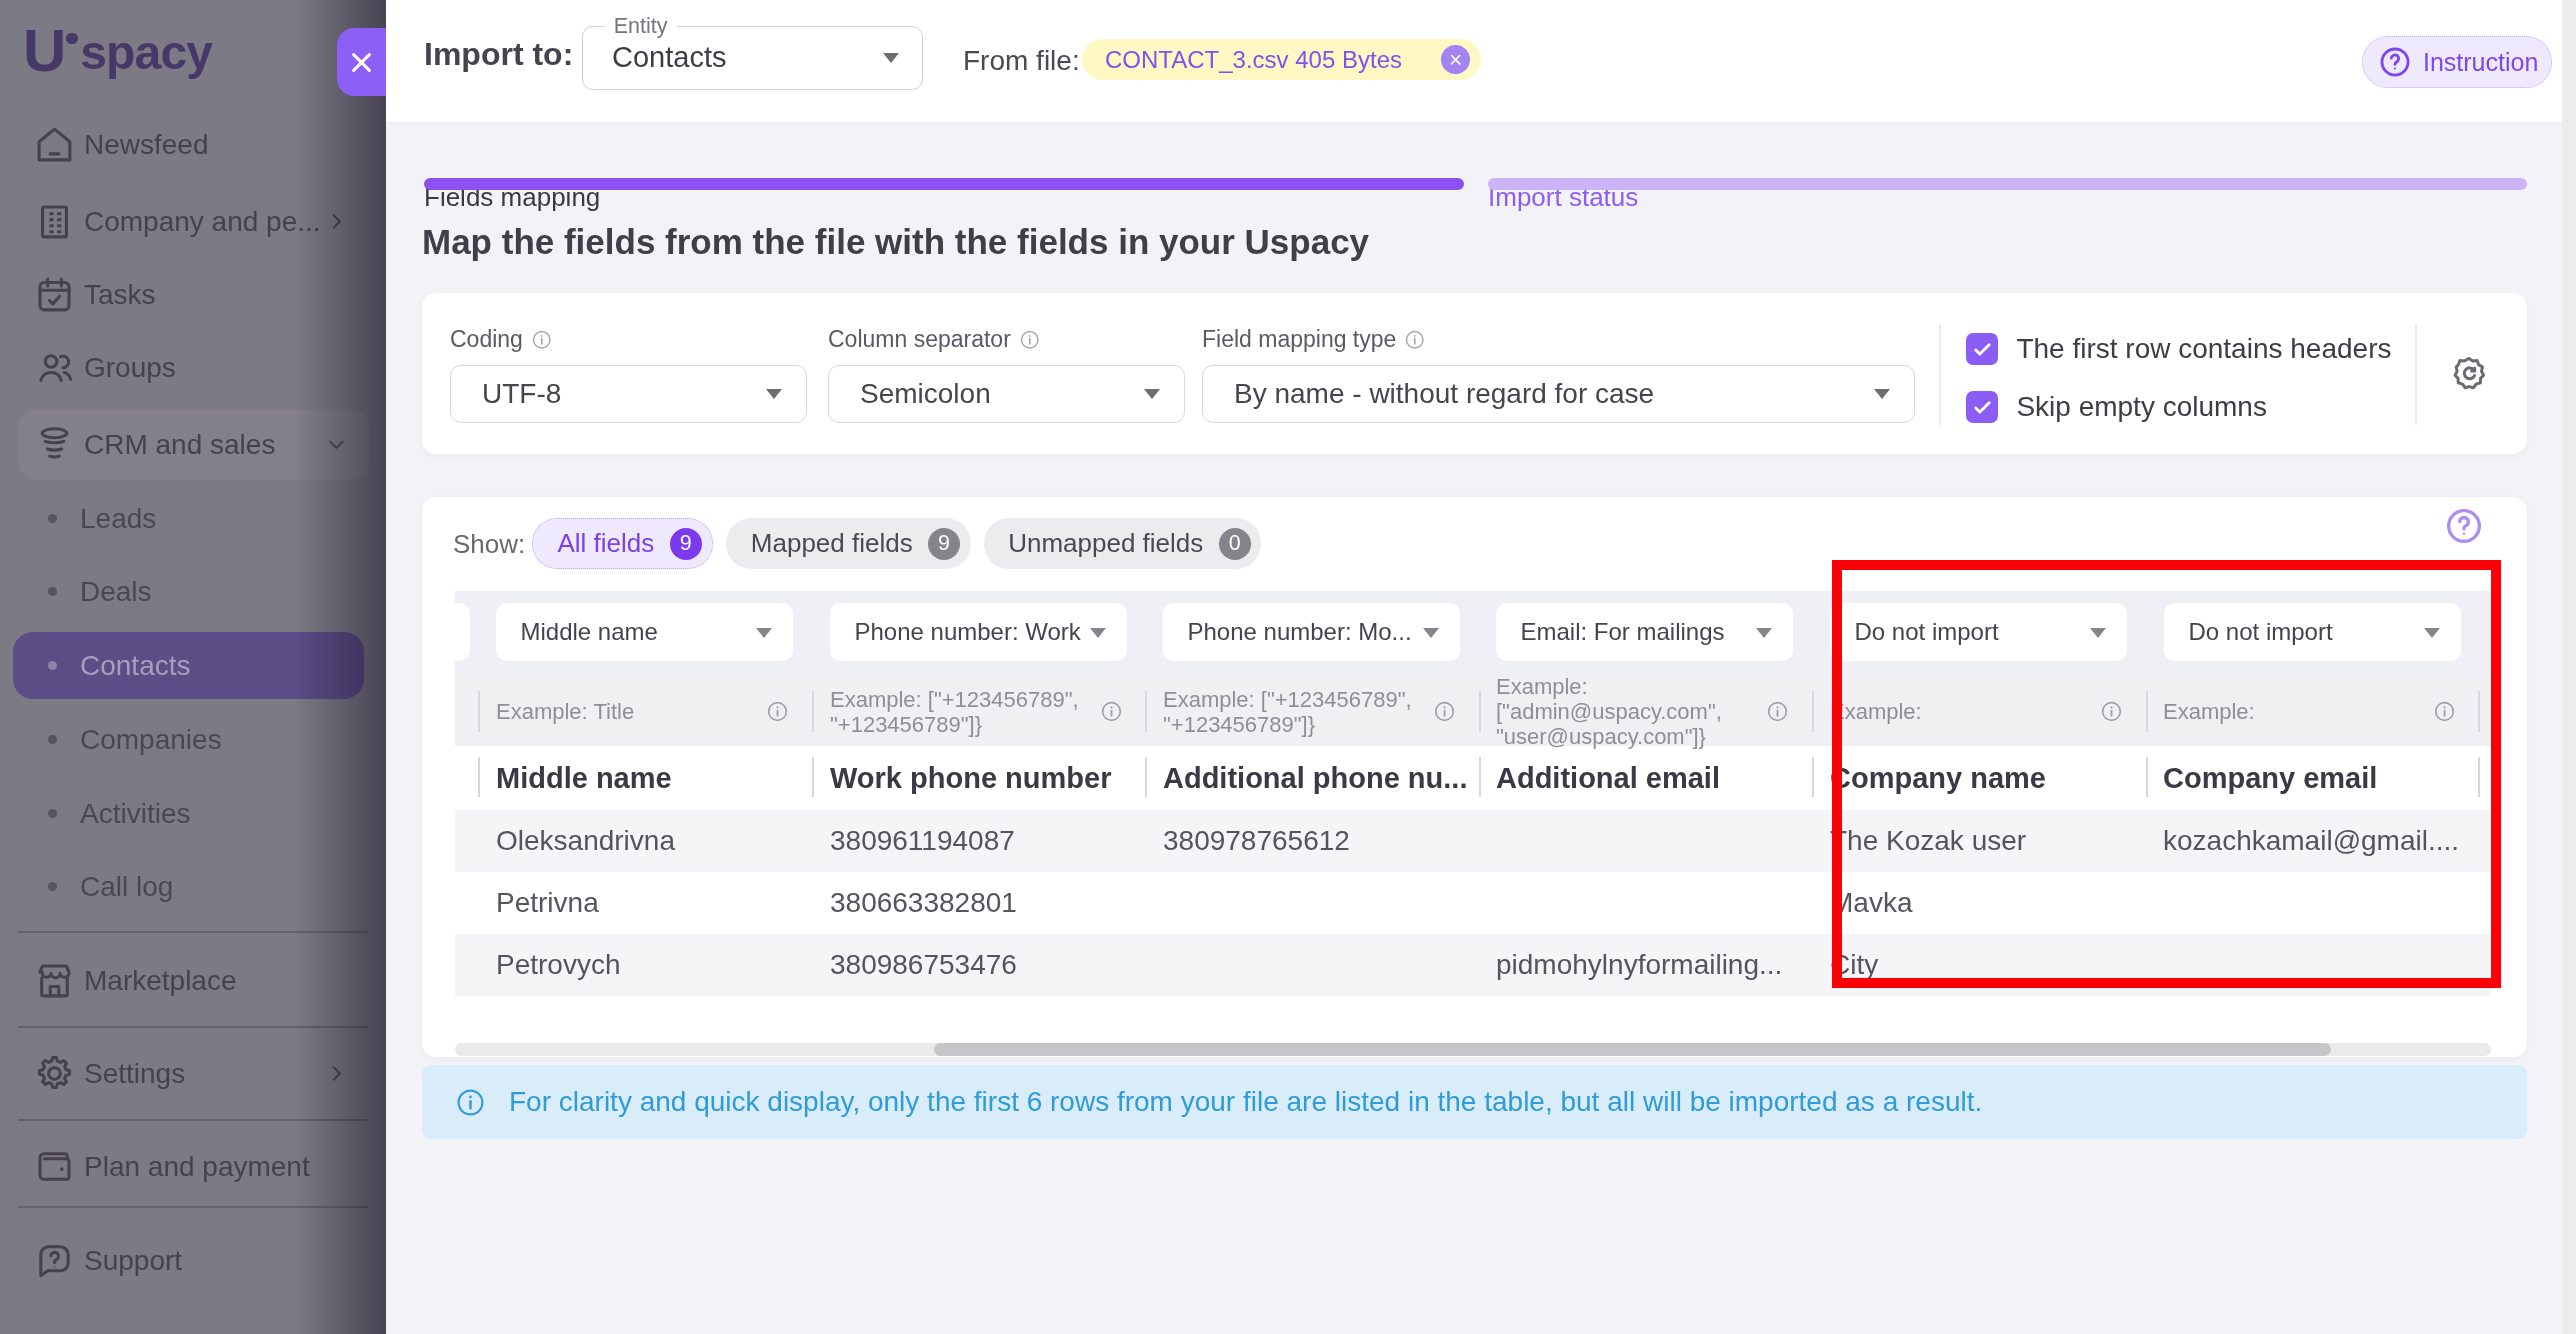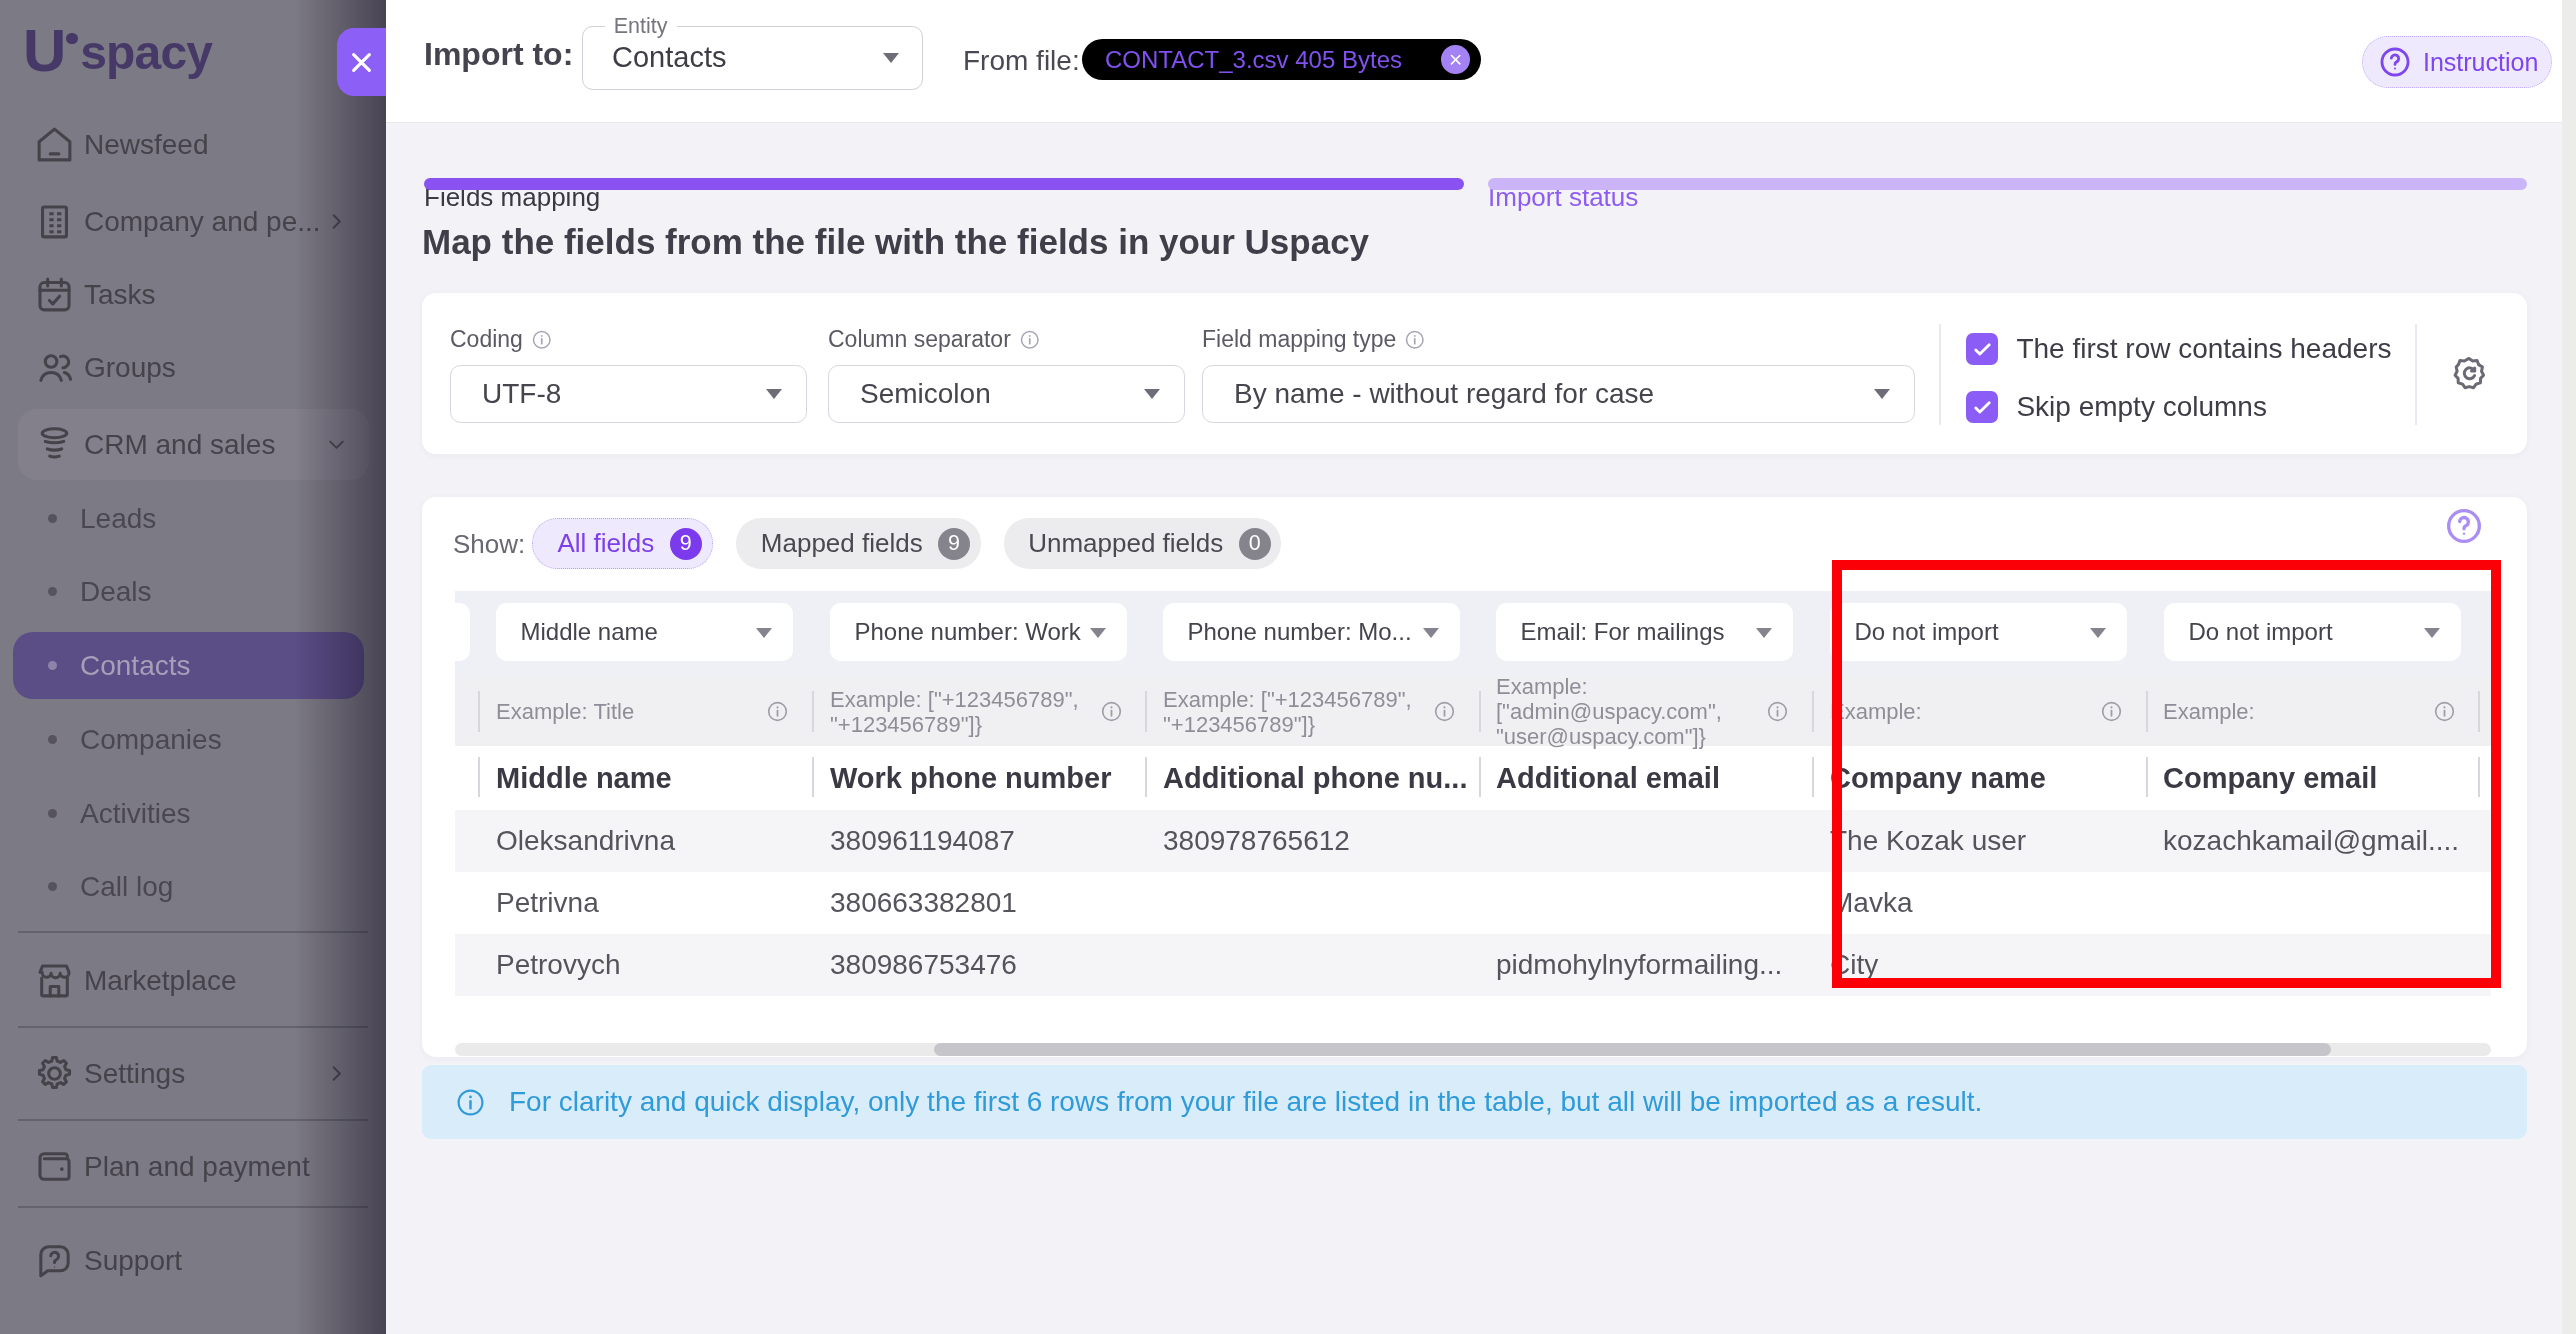--- a/index.html
+++ b/index.html
@@ -40,21 +40,21 @@
       border-radius:10.7px; background:#fff; }
   .entity-select .floating { position:absolute; left:21.5px; top:-13px; background:#fff; padding:0 9.2px;
       font-size:21.5px; color:#76757f; }
   .entity-select .value { position:absolute; left:29px; top:0; height:61px; display:flex; align-items:center;
       font-size:29px; color:#3e3d47; }
   .caret { width:0; height:0; border-left:8.4px solid transparent; border-right:8.4px solid transparent;
       border-top:10px solid #6e6d77; }
   .entity-select .caret { position:absolute; right:23px; top:26px; }
   .from-file-label { position:absolute; left:577px; top:0; height:121px; display:flex; align-items:center;
       font-size:28px; color:#4a4953; }
-  .file-chip { position:absolute; left:696px; top:39px; height:41px; border-radius:21px; background:#000000;
+  .file-chip { position:absolute; left:696px; top:39px; height:41px; border-radius:21px; background:#fef9c3;
       display:flex; align-items:center; padding:0 10.7px 0 23px;gap:24px; }
   .file-chip .txt { font-size:24px; color:#8151ef; margin-right:15.3px; white-space:nowrap; }
   .chip-x { width:29px; height:29px; border-radius:50%; background:#a382f3; display:flex; align-items:center; justify-content:center; }
   .instruction-btn { position:absolute; left:1976px; top:36px; width:190px; height:52px; border-radius:26px;
       background:#eee9fc; border:1.5px dotted rgba(140,95,247,0.45); display:flex; align-items:center; }
   .instruction-btn .iq { margin-left:15.3px; width:34px; height:34px; color:#7e46ee; }
   .instruction-btn .txt { margin-left:10.7px; font-size:25px; color:#7e46ee; }
 
   
   .step-label { position:absolute; top:146px; font-size:26px; color:#3a3943;margin-top:36px; }
@@ -78,21 +78,21 @@
   .info-i { width:21.5px; height:21.5px; color:#a5a4b5; flex:0 0 auto; }
   .v-divider { position:absolute; width:1.5px; background:#e9e9ef; }
   .checkbox-row { position:absolute; left:1544px; height:32px; display:flex; align-items:center; }
   .cbox { width:32px; height:32px; border-radius:7px; background:#8b5cf6; display:flex; align-items:center;
       justify-content:center; flex:0 0 auto; }
   .checkbox-row .clabel { margin-left:18.4px; font-size:28px; color:#3e3d47; white-space:nowrap; }
   .gear { position:absolute; left:2028px; top:61px; width:38px; height:38px; color:#6b6a74; }
 
   
   .show-label { position:absolute; left:31px; top:32px; font-size:26px; color:#696872; }
-  .chips-row { position:absolute; left:110px; top:21px; display:flex; gap:23px; }
+  .chips-row { position:absolute; left:110px; top:21px; display:flex; gap:13px; }
   .chip { height:51px; border-radius:25px; display:flex; align-items:center; padding:0 10.7px 0 24.5px; }
   .chip .clabel { font-size:26px; white-space:nowrap; }
   .chip .badge { margin-left:15.3px; width:32px; height:32px; border-radius:50%; display:flex; align-items:center;
       justify-content:center; font-size:21.5px; color:#fff; flex:0 0 auto; }
   .chip.selected { background:#efe9fd; border:1.5px dotted rgba(140,95,247,0.55); }
   .chip.selected .clabel { color:#7c3fe9; }
   .chip.selected .badge { background:#7c3aed; }
   .chip.plain { background:#ececee; }
   .chip.plain .clabel { color:#4a4952; }
   .chip.plain .badge { background:#85848d; }

